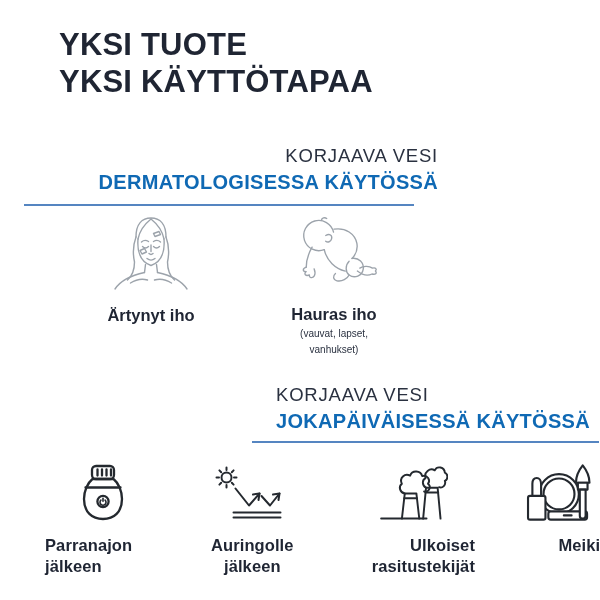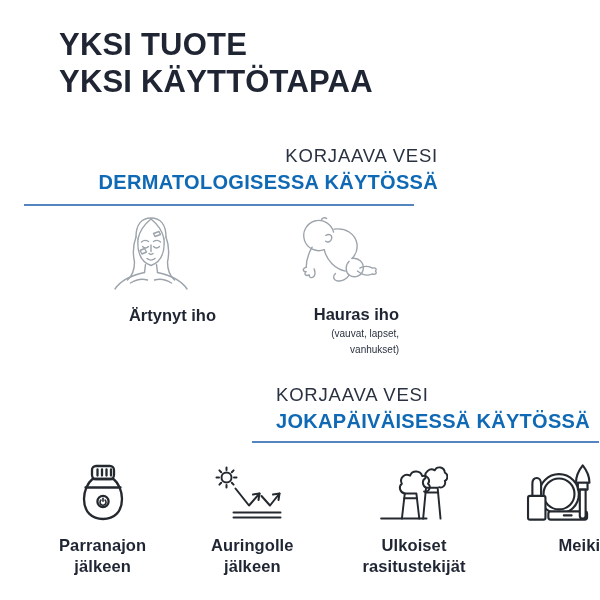--- a/index.html
+++ b/index.html
@@ -12,34 +12,34 @@
     font-size:31px;line-height:37px;font-weight:800;color:#1F2533;letter-spacing:.2px;
   }
   .sec-head{position:absolute;padding-left:24px;}
   .sec1{left:0;top:145px;width:390px;text-align:right;}
   .sec2{left:228px;top:384px;width:370px;text-align:left;}
   .kicker{font-size:18.5px;font-weight:400;color:#2A3140;letter-spacing:.8px;line-height:22px;}
   .sec-title{font-size:20px;font-weight:800;color:#0F69B4;letter-spacing:.3px;line-height:24px;margin-top:3px;}
   .rule{position:absolute;height:2px;background:#5585C1;}
   .rule1{left:0;top:204px;width:390px;}
   .rule2{left:228px;top:441px;width:347px;}
-  .item{position:absolute;text-align:right;}
+  .item{position:absolute;text-align:center;}
   .itemA{left:62px;top:214px;width:130px;}
   .itemB{left:245px;top:217px;width:130px;}
   .item-label{font-size:16.5px;font-weight:700;margin-top:11px;line-height:20px;color:#1F2533;}
   .item-sub{font-size:10px;font-weight:400;line-height:16px;margin-top:2px;color:#2A3140;}
   .b-icon{position:absolute;}
   .icon1{left:56px;top:463px;}
   .icon2{left:189px;top:465px;}
   .icon3{left:354px;top:465px;}
   .icon4{left:498px;top:462px;}
   .blabel{position:absolute;top:535px;font-size:16.5px;font-weight:700;line-height:20.5px;color:#1F2533;letter-spacing:.1px;}
-  .blabel1{left:35px;text-align:center;}
+  .blabel1{left:21px;text-align:left;}
   .blabel2{left:187px;text-align:center;}
-  .blabel3{left:329px;width:122px;text-align:center;}
+  .blabel3{left:329px;width:122px;text-align:right;}
   .blabel4{left:478px;width:114px;text-align:right;}
   svg{display:block;margin:0 auto;}
 </style>
 </head>
 <body>
 
 <div class="canvas">
 
   <h1 class="title"><span>YKSI TUOTE</span><br><span>YKSI KÄYTTÖTAPAA</span></h1>
 

